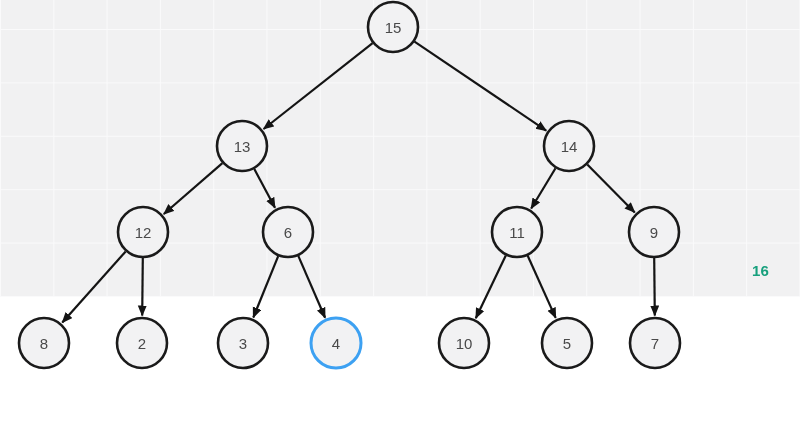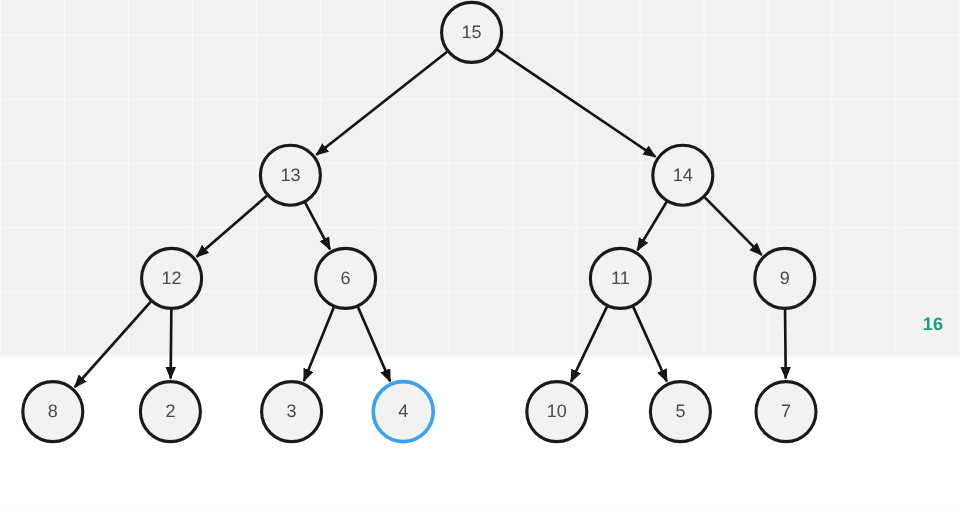--- a/index.html
+++ b/index.html
@@ -27,21 +27,21 @@
     top: 0;
     display: block;
   }
   .node-label {
     font-family: "Liberation Sans", sans-serif;
     font-size: 15px;
     pointer-events: none;
   }
   .counter {
     position: absolute;
-    right: 14px;
+    right: 31px;
     bottom: 18px;
     font-size: 15px;
     font-weight: bold;
     letter-spacing: 0.2px;
   }
 </style>
 </head>
 <body>
 
 <div class="canvas">

